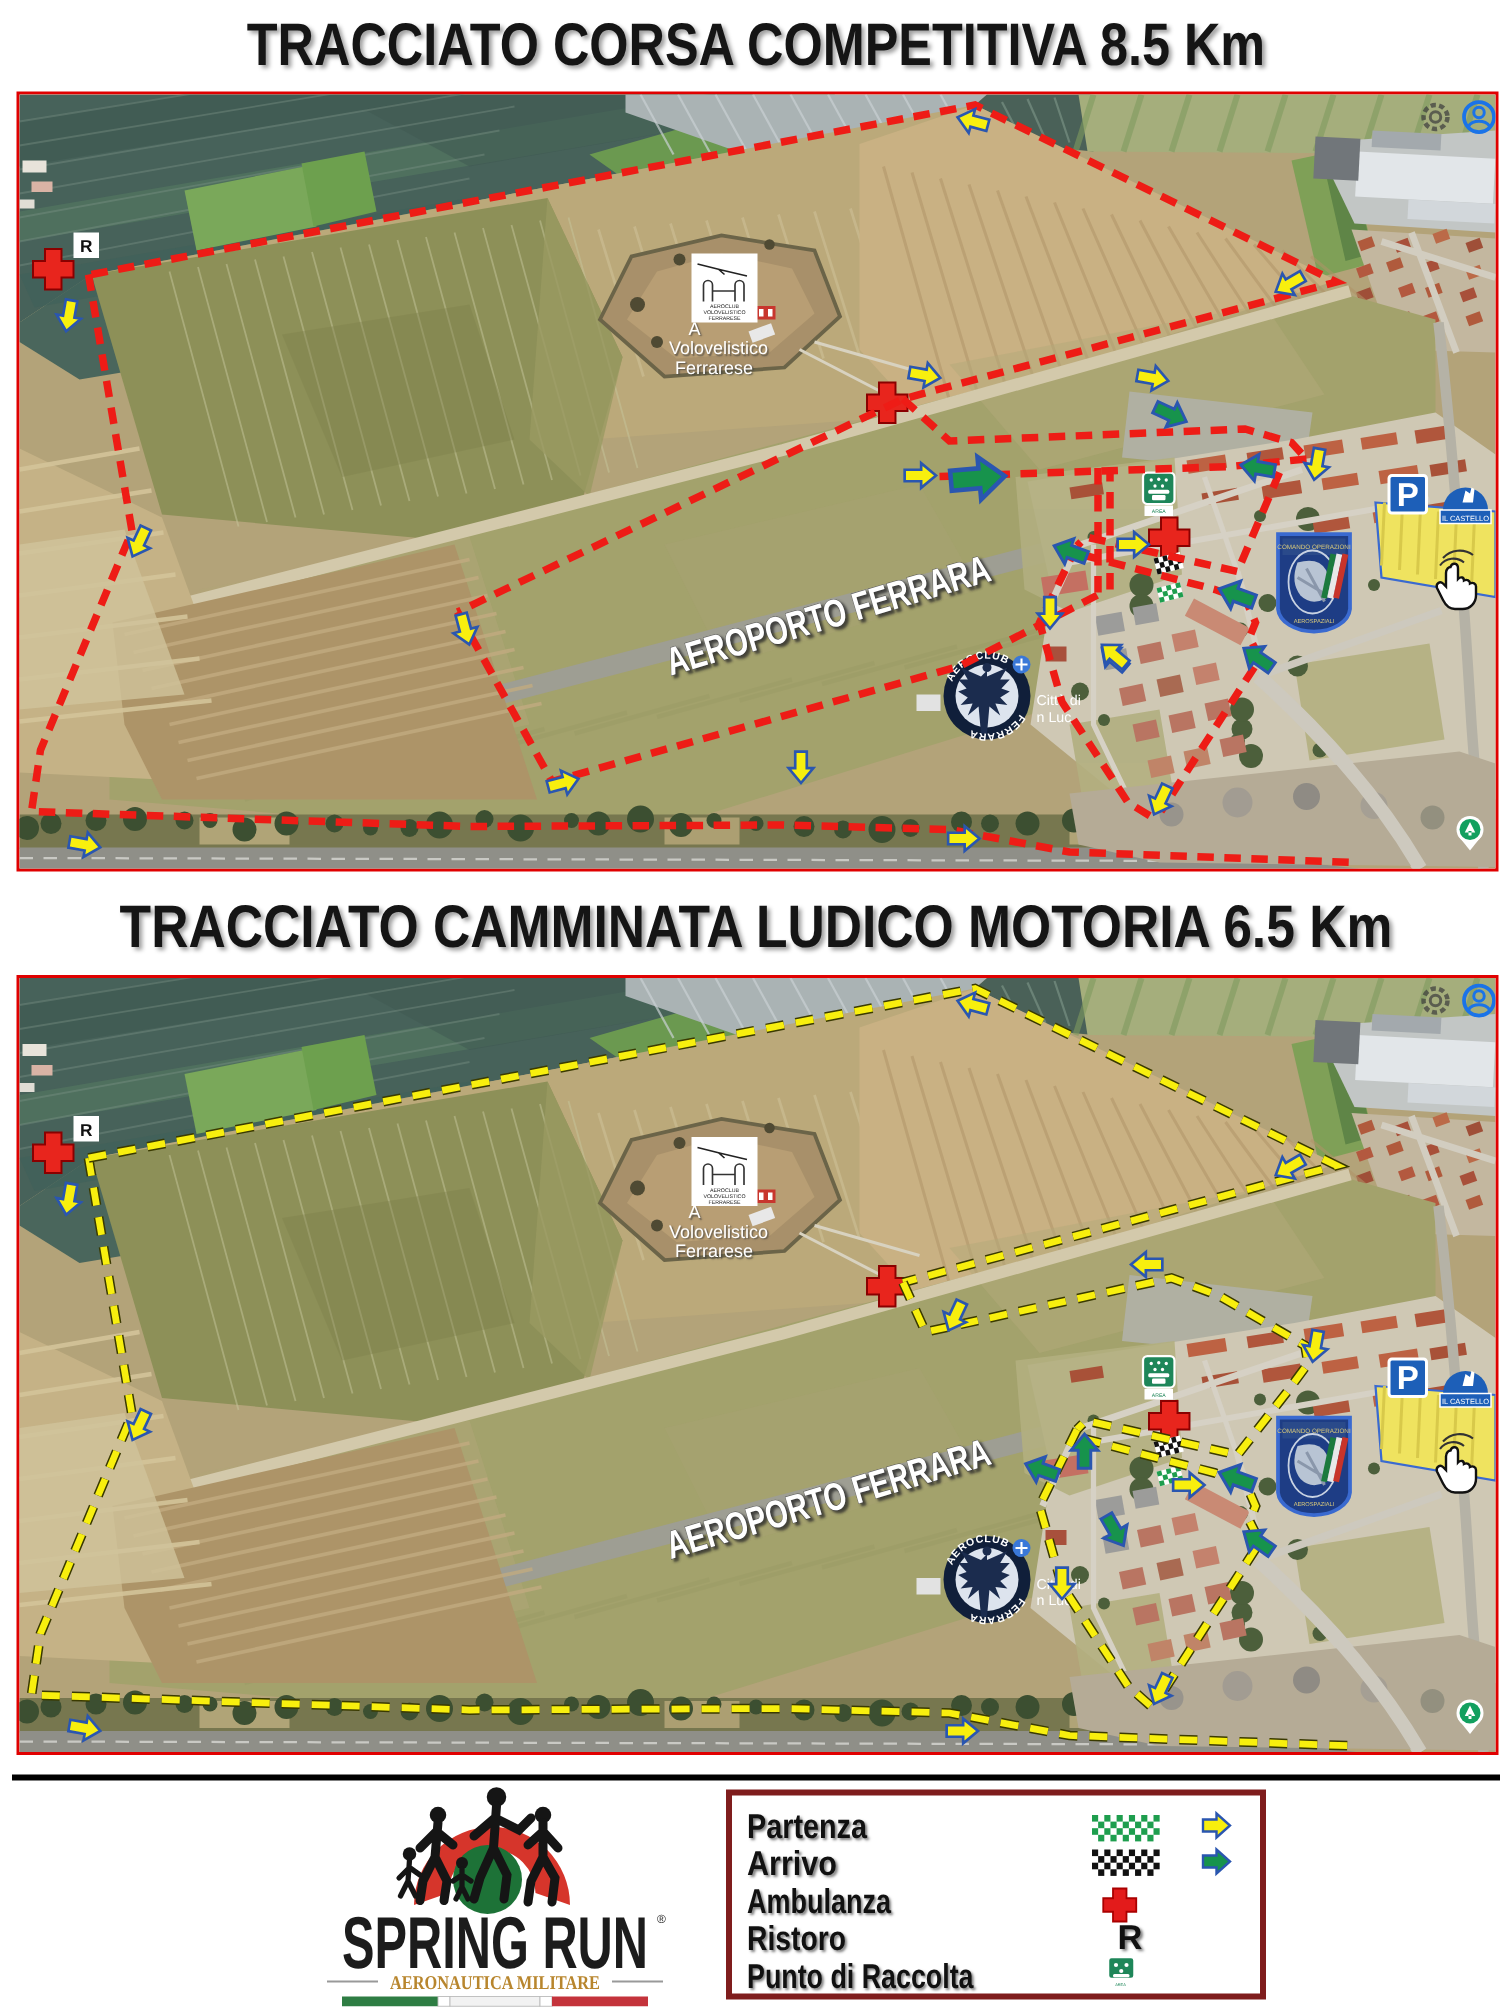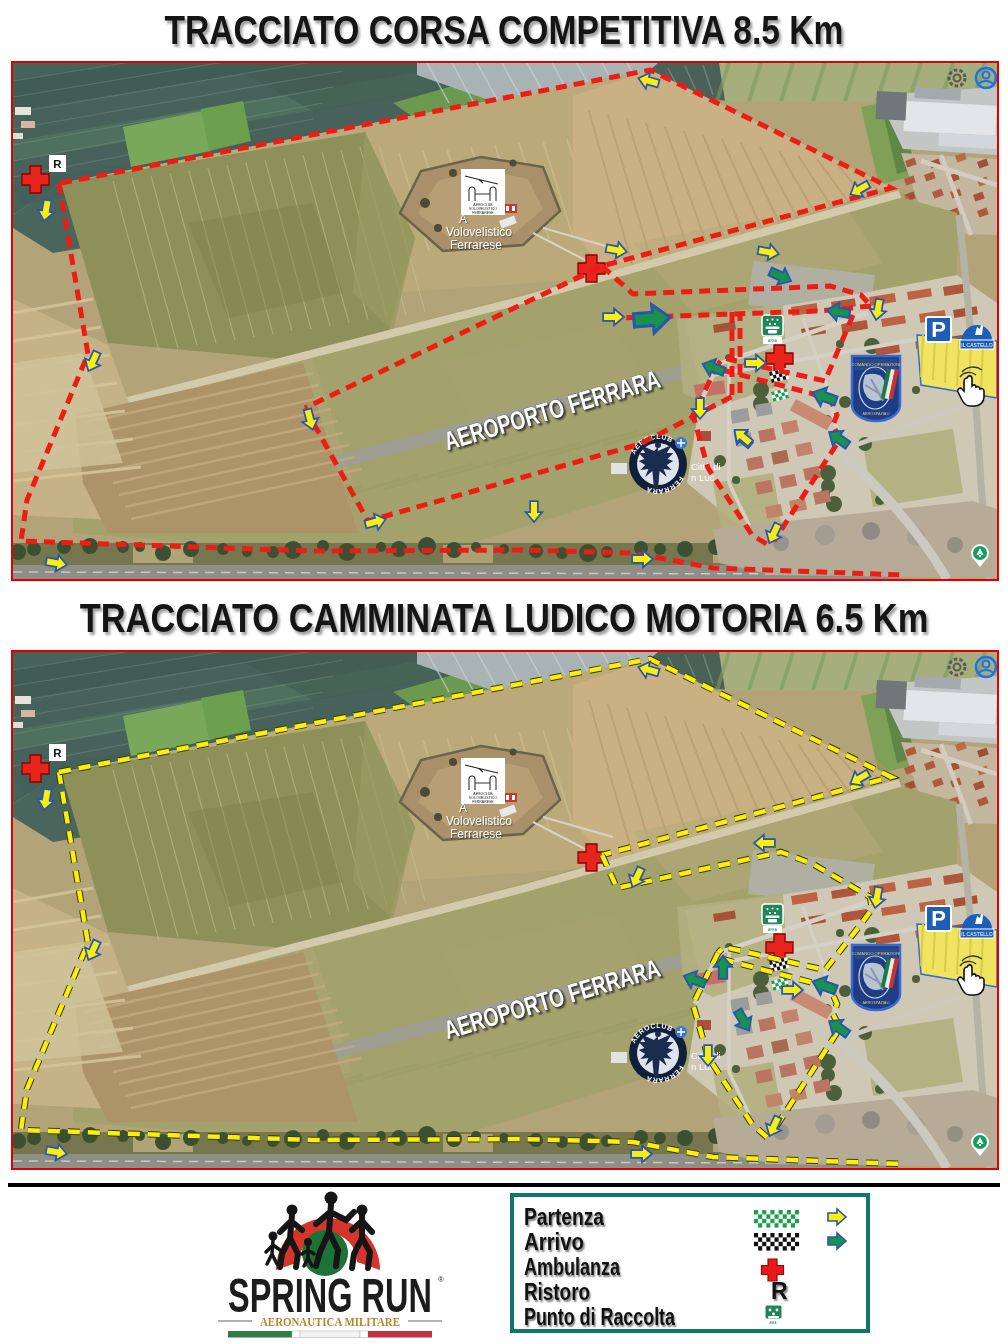--- a/index.html
+++ b/index.html
@@ -264,21 +264,21 @@
 <g>
         <rect x="32" y="141" width="64" height="6.5" fill="#2e7d43"></rect>
         <rect x="96" y="141" width="8" height="6.5" fill="#fff" stroke="#bbb" stroke-width="0.6"></rect>
         <rect x="104" y="141" width="60" height="6.5" fill="#f2f2f2" stroke="#bbb" stroke-width="0.6"></rect>
         <rect x="164" y="141" width="8" height="6.5" fill="#fff" stroke="#bbb" stroke-width="0.6"></rect>
         <rect x="172" y="141" width="64" height="6.5" fill="#c4333b"></rect>
       </g>
 </svg>
 </div>
 
-<div class="abs" style="left:510px;top:1193px;width:352px;height:132px;border:4px solid #0f766e;background:#fff">
+<div class="abs" style="left:484px;top:1193px;width:352px;height:132px;border:4px solid #7f1d1d;background:#fff">
 <svg width="352" height="132" viewBox="0 0 352 132">
 <g font-weight="bold" font-size="23" fill="#111" style="text-shadow:1.6px 1.6px 2px rgba(0,0,0,0.5)">
 <text x="10" y="28" textLength="80" lengthAdjust="spacingAndGlyphs">Partenza</text>
 <text x="10" y="53" textLength="60" lengthAdjust="spacingAndGlyphs">Arrivo</text>
 <text x="10" y="78" textLength="96" lengthAdjust="spacingAndGlyphs">Ambulanza</text>
 <text x="10" y="103" textLength="66" lengthAdjust="spacingAndGlyphs">Ristoro</text>
 <text x="10" y="128" textLength="151" lengthAdjust="spacingAndGlyphs">Punto di Raccolta</text>
 </g>
 
 <g>

